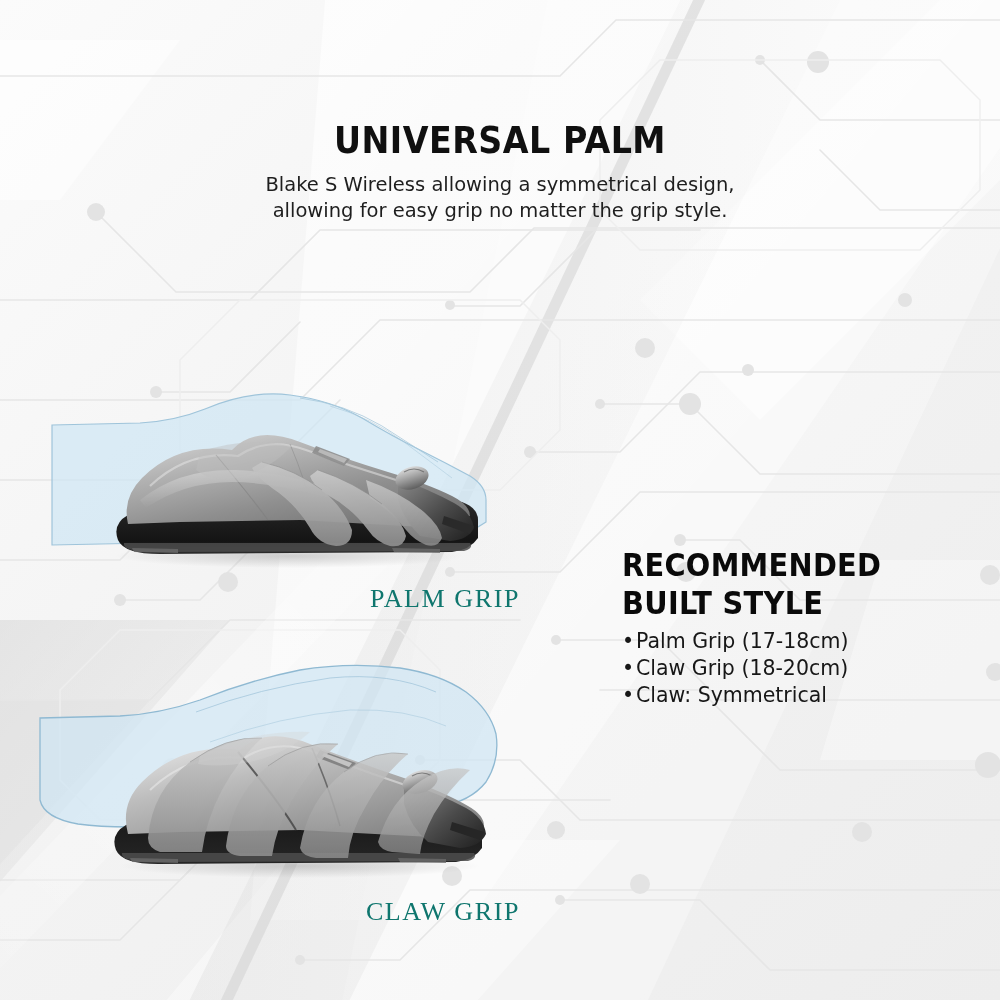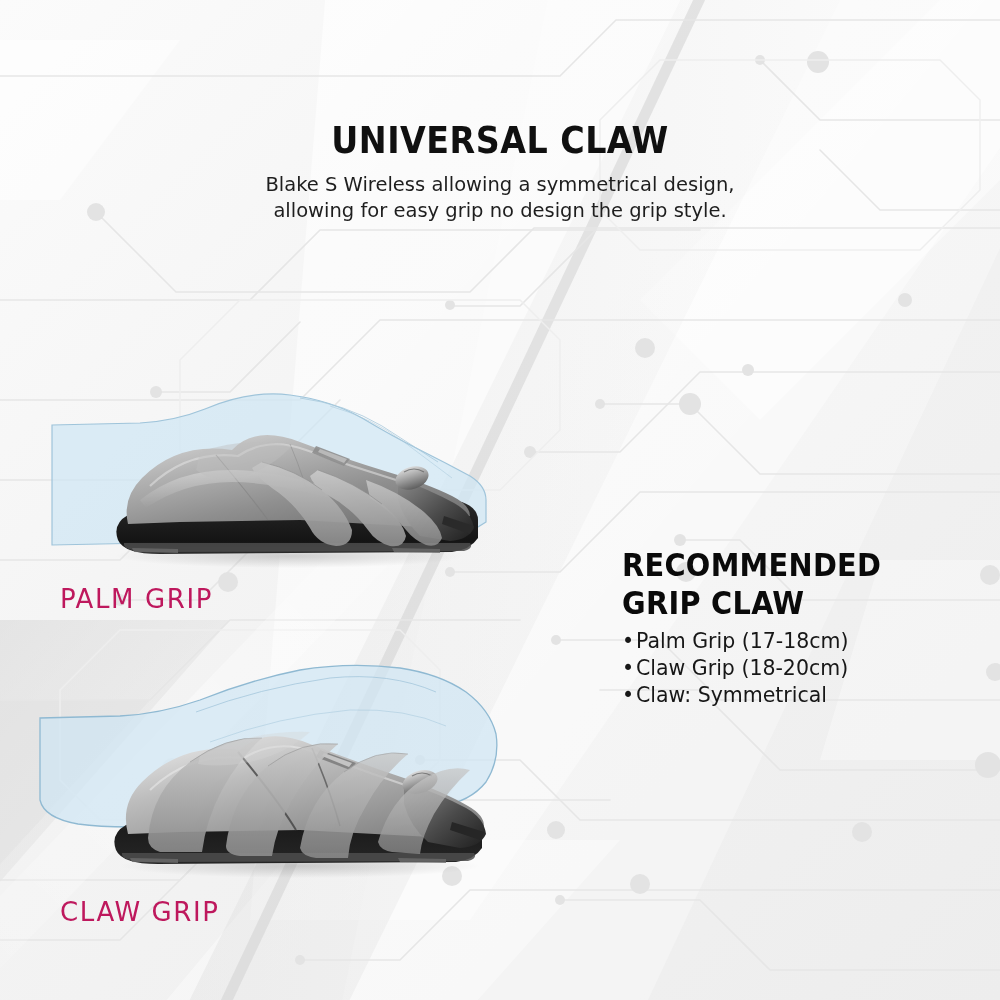--- a/index.html
+++ b/index.html
@@ -57,25 +57,26 @@
     font-size: 19.5px;
     line-height: 26px;
     font-weight: 400;
     color: #1e1e1e;
   }
 
   
   .grip-caption {
     left: 60px;
     width: 460px;
-    text-align: left;
+    text-align: right;
     font-size: 26px;
     font-weight: 400;
     letter-spacing: 1.6px;
-    color: #be185d;
+    color: #0f766e;
+    font-family: Liberation Serif, serif;
   }
   #caption-palm { top: 584px; }
   #caption-claw { top: 891px; margin-top: 6px; }
 
   
   #panel-heading {
     left: 622px;
     top: 546px;
     font-size: 32px;
     line-height: 38px;
@@ -411,31 +412,31 @@
         <path d="M 268 766 Q 302 740 338 744" fill="none" stroke="#8a8a8a" stroke-width="1" opacity="0.55"></path>
         <path d="M 344 772 Q 376 748 408 754" fill="none" stroke="#8a8a8a" stroke-width="1" opacity="0.45"></path>
       </g>
 
       <path d="M 200 756 Q 250 730 310 732 Q 286 754 250 762 Q 218 768 198 764 Z" fill="#d4d4d4" opacity="0.35"></path>
     </g>
   </svg>
 
   <div id="text-layer" class="layer">
 
-    <h1 class="txt" id="headline">UNIVERSAL CLAW</h1>
+    <h1 class="txt" id="headline">UNIVERSAL PALM</h1>
 
     <p class="txt" id="subhead"><span>Blake S Wireless allowing a symmetrical design,</span>
-<span>allowing for easy grip no design the grip style.</span></p>
+<span>allowing for easy grip no matter the grip style.</span></p>
 
     <div class="txt grip-caption" id="caption-palm">PALM GRIP</div>
 
     <div class="txt grip-caption" id="caption-claw">CLAW GRIP</div>
 
     <div class="txt" id="panel-heading"><span>RECOMMENDED</span>
-<span>GRIP CLAW</span></div>
+<span>BUILT STYLE</span></div>
 
     <ul id="panel-list">
       <li>
         <span class="bullet">•</span>
         <span>Palm Grip (17-18cm)</span>
       </li>
       <li>
         <span class="bullet">•</span>
         <span>Claw Grip (18-20cm)</span>
       </li>

